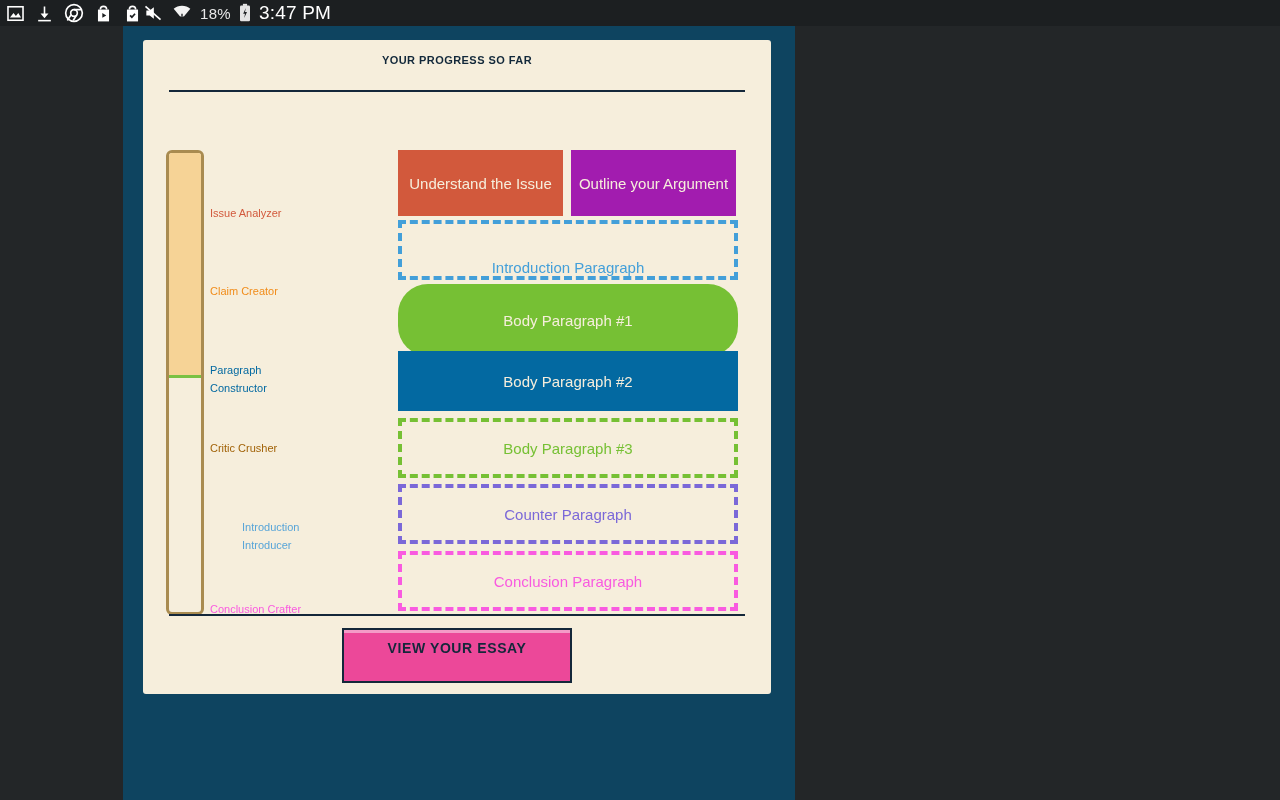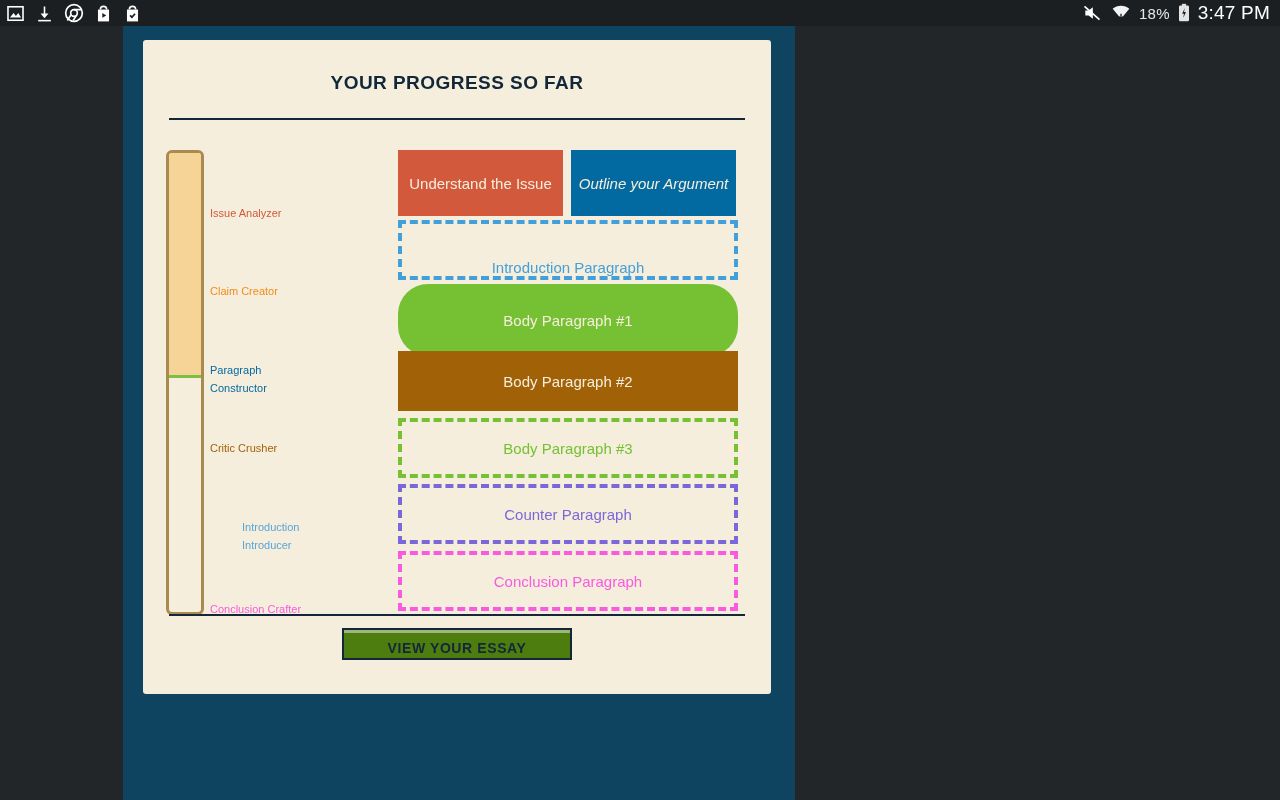--- a/index.html
+++ b/index.html
@@ -8,21 +8,21 @@
   body {
     background:#232628;
     font-family:"Liberation Sans", sans-serif;
     -webkit-font-smoothing:antialiased;
   }
 
   
   #statusbar {
     position:absolute; left:0; top:0; width:1280px; height:26px;
     background:#1c1f21; color:#ffffff;
-    display:flex; align-items:center; justify-content:space-between;
+    display:flex; align-items:center; 
     padding:0 10px 0 6px;
   }
   #statusbar .left, #statusbar .right { display:flex; align-items:center; }
   #statusbar .left { gap:10px; }
   #statusbar .right { gap:7px; }
   .sysicon { display:inline-flex; align-items:center; justify-content:center; }
   .clock { font-size:19px; letter-spacing:.2px; font-weight:400; color:#fff; }
   .battpct { font-size:15px; color:#e8e8e8; letter-spacing:.3px; }
 
   
@@ -31,23 +31,23 @@
     background:#0e4460;
   }
 
   
   #card {
     position:absolute; left:20px; top:14px; width:628px; height:654px;
     background:#f6eedc;
     border-radius:3px;
   }
   .card-title {
-    text-align:center; font-size:19px; font-weight:bold;
+    text-align:center; font-size:11px; font-weight:bold;
     color:#12283a; letter-spacing:.45px;
-    margin-top:32px;
+    margin-top:14px;
   }
   .rule {
     height:2px; background:#14273a;
     margin:24px 26px 0 26px;
   }
   .rule.bottom { margin-top:0; }
 
   
   #body { position:absolute; left:0; top:92px; width:628px; height:478px; }
 
@@ -87,22 +87,22 @@
   
   #view-wrap { position:absolute; left:0; top:588px; width:628px; }
   .btn {
     display:block; border:2px solid #14273a;
     font-size:14px; font-weight:bold; letter-spacing:.6px;
     text-align:center; cursor:pointer;
     box-shadow:inset 0 3px 0 rgba(255,255,255,.45);
     font-family:"Liberation Sans", sans-serif;
   }
   #view-essay-btn {
-    position:absolute; left:199px; top:0; width:230px; height:32px;
-    line-height:36px; background:#4d7c0f; color:#14273a;
+    position:absolute; left:199px; top:0; width:230px; height:55px;
+    line-height:36px; background:#ec4899; color:#14273a;
   }
 
   
   #actions { position:absolute; left:0; top:664px; width:672px; height:60px; }
   #redo-btn {
     position:absolute; left:54px; top:0; width:250px; height:40px;
     line-height:36px; background:#f0918c; color:#f9efe2;
   }
   #continue-btn {
     position:absolute; left:369px; top:0; width:250px; height:40px;
@@ -205,30 +205,30 @@
           </div>
           <div class="stage" style="top: 468px; color: rgb(250, 90, 224);">
             <div>Conclusion Crafter</div>
           </div>
         </div>
 
       <div id="blocks">
           <div class="blk solid half" style="top: 18px; left: 0px; height: 66px; background: rgb(210, 89, 60);">
             <span>Understand the Issue</span>
           </div>
-          <div class="blk solid half" style="top: 18px; left: 173px; height: 66px; background: #0369a1; font-style: italic;">
+          <div class="blk solid half" style="top: 18px; left: 173px; height: 66px; background: #a21caf;">
             <span>Outline your Argument</span>
           </div>
           <div class="blk dash" style="top: 88px; left: 0px; height: 60px; border-color: rgb(67, 159, 217); color: rgb(67, 159, 217); align-items: flex-end;">
             <span>Introduction Paragraph</span>
           </div>
           <div class="blk solid" style="top: 152px; left: 0px; height: 72px; background: rgb(118, 192, 52); border-radius: 30px;">
             <span>Body Paragraph #1</span>
           </div>
-          <div class="blk solid" style="top: 219px; left: 0px; height: 60px; background: #a16207;">
+          <div class="blk solid" style="top: 219px; left: 0px; height: 60px; background: #0369a1;">
             <span>Body Paragraph #2</span>
           </div>
           <div class="blk dash" style="top: 286px; left: 0px; height: 60px; border-color: rgb(118, 192, 52); color: rgb(118, 192, 52);">
             <span>Body Paragraph #3</span>
           </div>
           <div class="blk dash" style="top: 352px; left: 0px; height: 60px; border-color: rgb(123, 104, 216); color: rgb(123, 104, 216);">
             <span>Counter Paragraph</span>
           </div>
           <div class="blk dash" style="top: 419px; left: 0px; height: 60px; border-color: rgb(249, 90, 224); color: rgb(249, 90, 224);">
             <span>Conclusion Paragraph</span>

